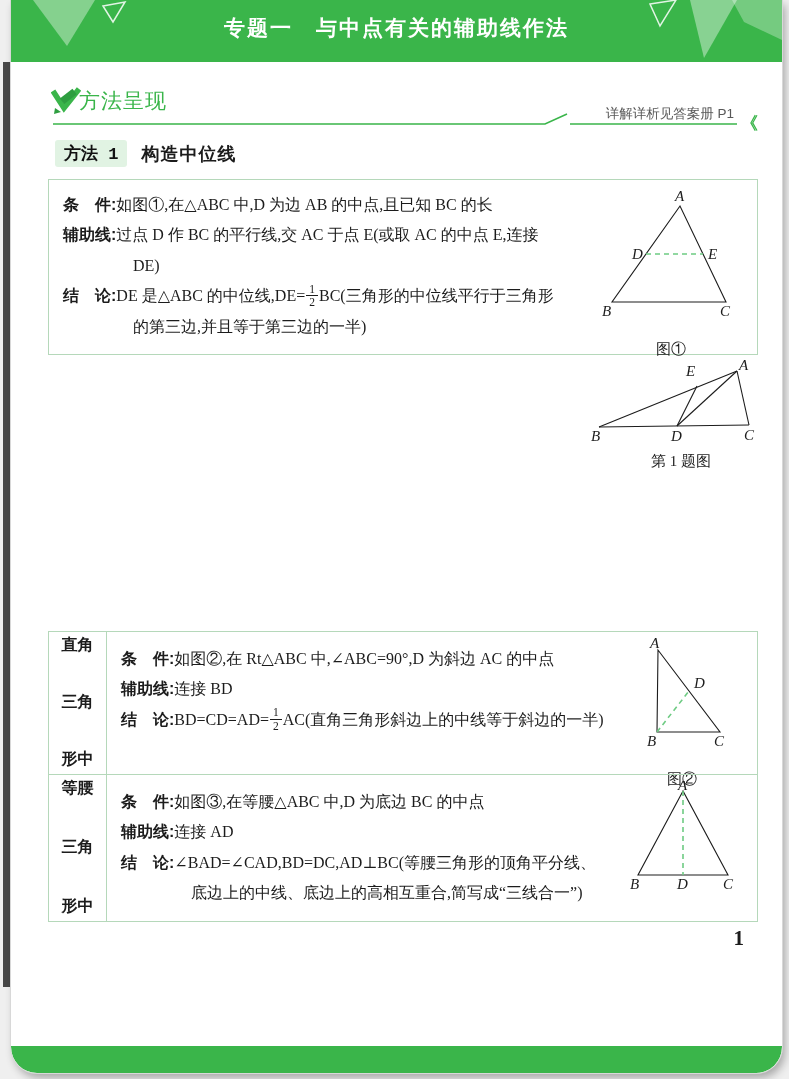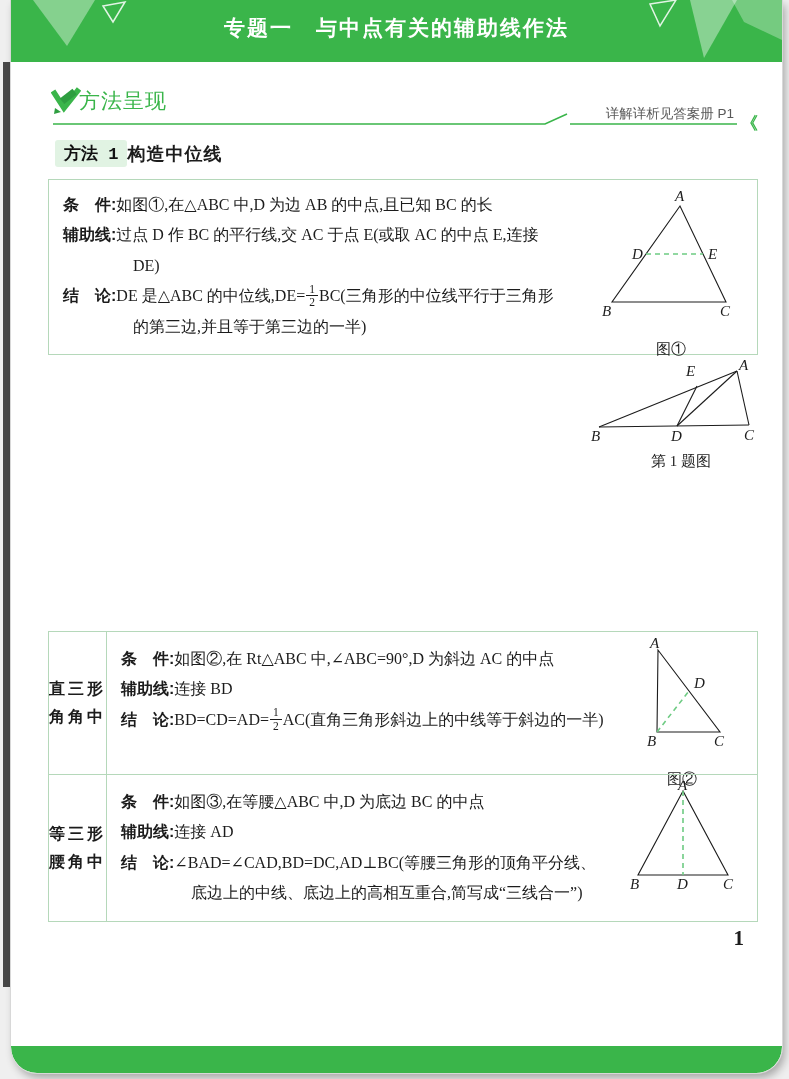--- a/index.html
+++ b/index.html
@@ -50,21 +50,21 @@
   }
   .sec-chev{position:absolute;right:0;bottom:-7px;color:var(--green);font-size:17px;font-weight:bold;}
   
   .m-head{margin:12px 0 0 44px;display:flex;align-items:center;}
   .m-badge{
     background:var(--pale);border-radius:3px;padding:2px 9px;
     font-family:Liberation Mono, monospace;
     font-size:17px;font-weight:bold;color:#111;
   }
   .m-title{
-    font-family:"Liberation Sans","DejaVu Sans",sans-serif;
+    margin-left:14px;font-family:"Liberation Sans","DejaVu Sans",sans-serif;
     font-size:18px;font-weight:bold;letter-spacing:1px;
   }
   
   .box1{
     position:relative;margin:12px 24px 0 37px;border:1px solid var(--tbl-border);
     padding:10px 172px 12px 14px;min-height:168px;font-size:16px;line-height:1.9;
   }
   .lbl{font-family:Liberation Sans, sans-serif;font-weight:bold;}
   .cont{padding-left:70px;}
   .frac{display:inline-block;text-align:center;vertical-align:-0.45em;font-size:0.72em;line-height:1.08;padding:0 1px;}
@@ -86,22 +86,22 @@
   .probfig{margin:4px 0 0 575px;width:190px;text-align:center;}
   .probfig .cap{font-size:15px;margin-top:1px;}
   .spacer{height:148px;}
   
   .m2table{
     display:grid;grid-template-columns:58px 1fr;
     margin:12px 24px 0 37px;border:1px solid var(--tbl-border);
   }
   .side{
     border-right:1px solid var(--tbl-border);
-    display:flex;flex-direction:row;justify-content:space-between;align-items:center;
-    font-family:Liberation Sans, sans-serif;
+    display:flex;flex-direction:column;justify-content:space-between;align-items:center;
+    font-family:Liberation Mono, monospace;
     font-weight:bold;font-size:16px;line-height:1.75;
   }
   .cell{position:relative;padding:12px 146px 12px 14px;font-size:16px;line-height:1.9;min-height:142px;}
   .rt{border-top:1px solid var(--tbl-border);}
   .fig2{right:16px;top:6px;width:118px;}
   .fig3{right:10px;top:6px;width:128px;}
   
   .pageno{text-align:right;padding-right:38px;margin-top:4px;font-size:21px;font-weight:bold;}
   .footbar{position:absolute;left:0;right:0;bottom:0;height:27px;background:var(--green);border-radius:0 0 26px 26px;}
 </style>

